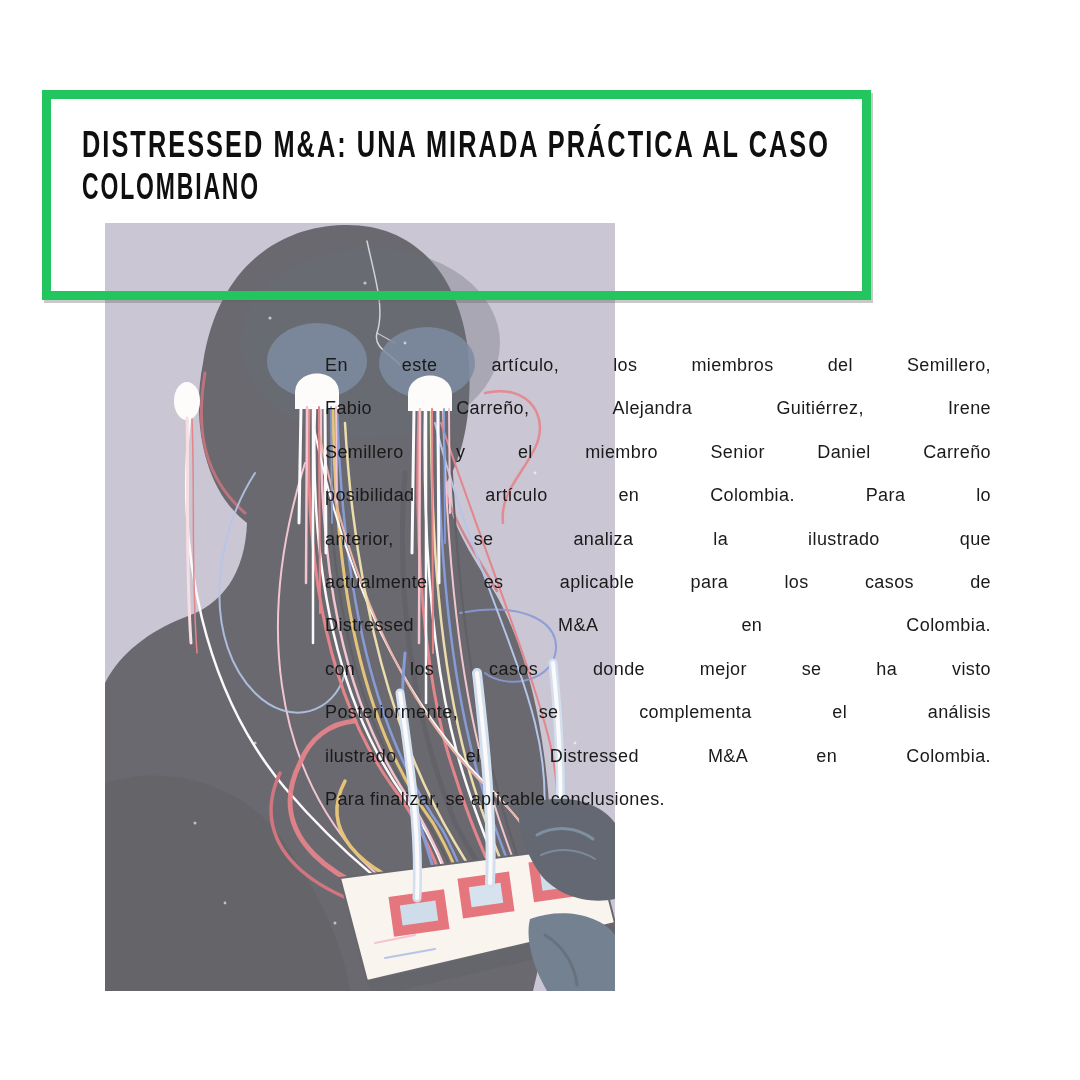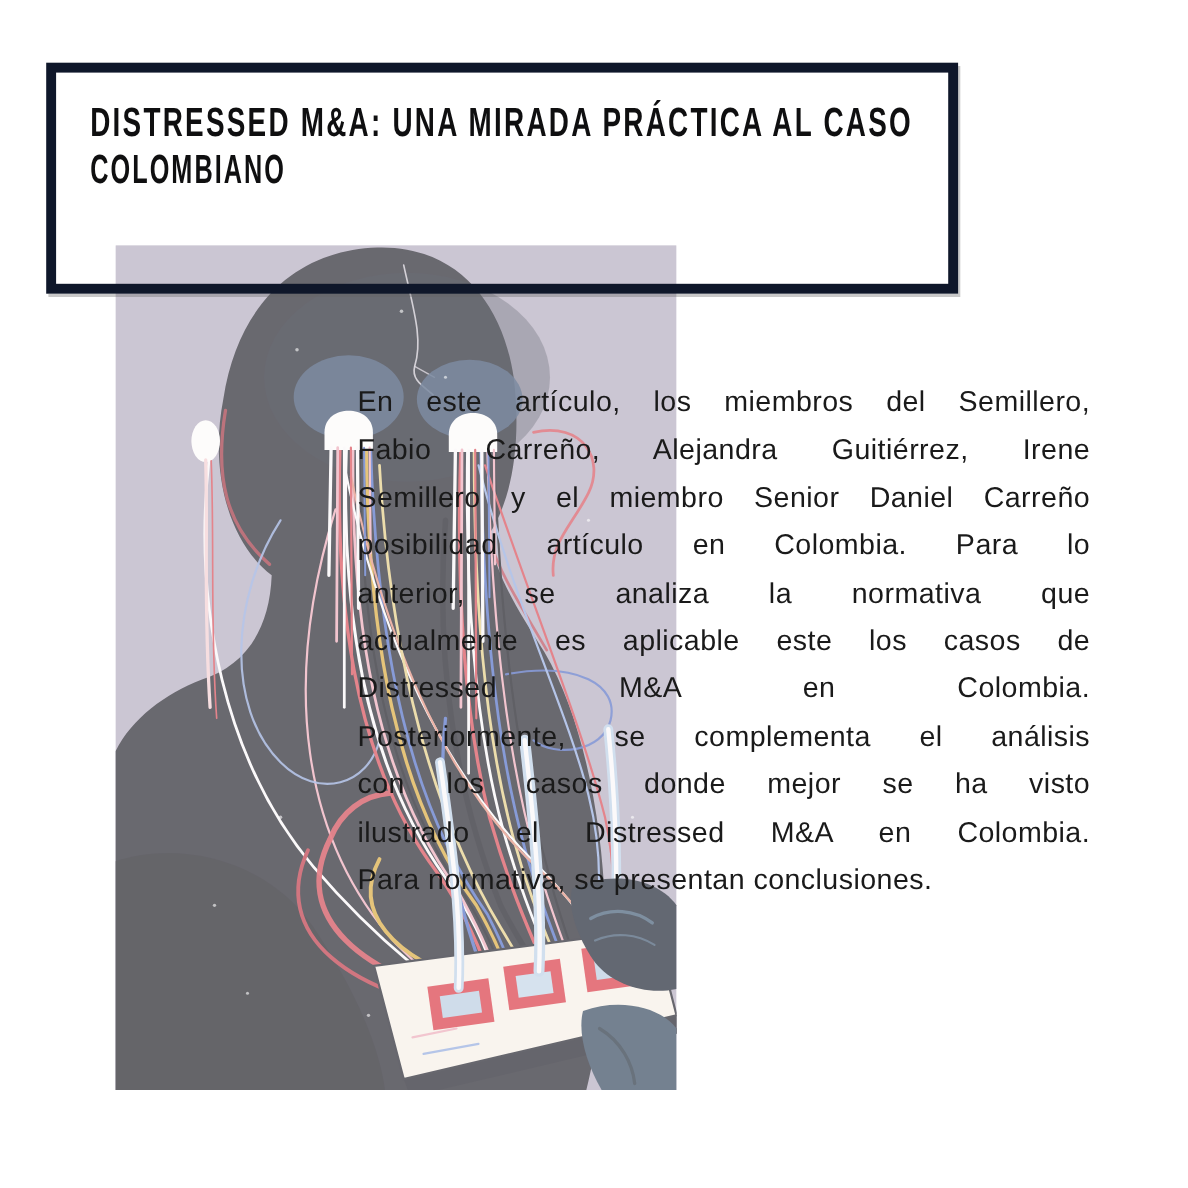--- a/index.html
+++ b/index.html
@@ -3,33 +3,33 @@
 <meta charset="utf-8">
 <style>
   html,body{margin:0;padding:0;}
   body{
     width:1080px;height:1080px;position:relative;overflow:hidden;
     background:#ffffff;
     font-family:"Liberation Sans",sans-serif;
   }
   
   .title-box{
-    position:absolute;left:42px;top:57px;width:811px;height:192px;
-    border:9px solid #0f172a;background:transparent;z-index:3;
+    position:absolute;left:42px;top:90px;width:811px;height:192px;
+    border:9px solid #22c55e;background:transparent;z-index:3;
     box-shadow:2px 3px 0 rgba(100,100,100,.35);
   }
   .title-svg{position:absolute;left:0;top:0;}
   .title-svg text{
     font-family:"Liberation Sans",sans-serif;
     font-weight:700;font-size:37px;letter-spacing:3px;
   }
   
   .article{
     position:absolute;left:325px;top:344px;width:666px;z-index:4;
-    font-size:26px;line-height:43.4px;color:#1a1a1a;
+    font-size:18px;line-height:43.4px;color:#1a1a1a;
     letter-spacing:.4px;font-weight:400;
   }
   .article .ln{text-align:justify;text-align-last:justify;}
   .article .ln.last{text-align-last:left;}
   
   .illu{position:absolute;left:105px;top:223px;width:510px;height:768px;z-index:1;}
   .illu svg{display:block;}
   .wire{fill:none;stroke-linecap:round;}
   .s-red{stroke:#d84a55}.s-crm{stroke:#bb3644}.s-sal{stroke:#e2907e}
   .s-pnk{stroke:#ecaab8}.s-yel{stroke:#d9a93c}.s-gld{stroke:#e4cd85}
@@ -182,20 +182,20 @@
     <text x="31" y="58" textLength="748" lengthAdjust="spacingAndGlyphs" fill="#0f0f10">DISTRESSED M&amp;A: UNA MIRADA PRÁCTICA AL CASO</text>
     <text x="31" y="100" textLength="178" lengthAdjust="spacingAndGlyphs" fill="#0f0f10">COLOMBIANO</text>
   </svg>
 </div>
 
 <div class="article">
   <div class="ln">En este artículo, los miembros del Semillero,</div>
   <div class="ln">Fabio Carreño, Alejandra Guitiérrez, Irene</div>
   <div class="ln">Semillero y el miembro Senior Daniel Carreño</div>
   <div class="ln">posibilidad artículo en Colombia. Para lo</div>
-  <div class="ln">anterior, se analiza la normativa que</div>
-  <div class="ln">actualmente es aplicable este los casos de</div>
+  <div class="ln">anterior, se analiza la ilustrado que</div>
+  <div class="ln">actualmente es aplicable para los casos de</div>
   <div class="ln">Distressed M&amp;A en Colombia.</div>
+  <div class="ln">con los casos donde mejor se ha visto</div>
   <div class="ln">Posteriormente, se complementa el análisis</div>
-  <div class="ln">con los casos donde mejor se ha visto</div>
   <div class="ln">ilustrado el Distressed M&amp;A en Colombia.</div>
-  <div class="ln last">Para normativa, se presentan conclusiones.</div>
+  <div class="ln last">Para finalizar, se aplicable conclusiones.</div>
 </div>
 
 </body></html>

